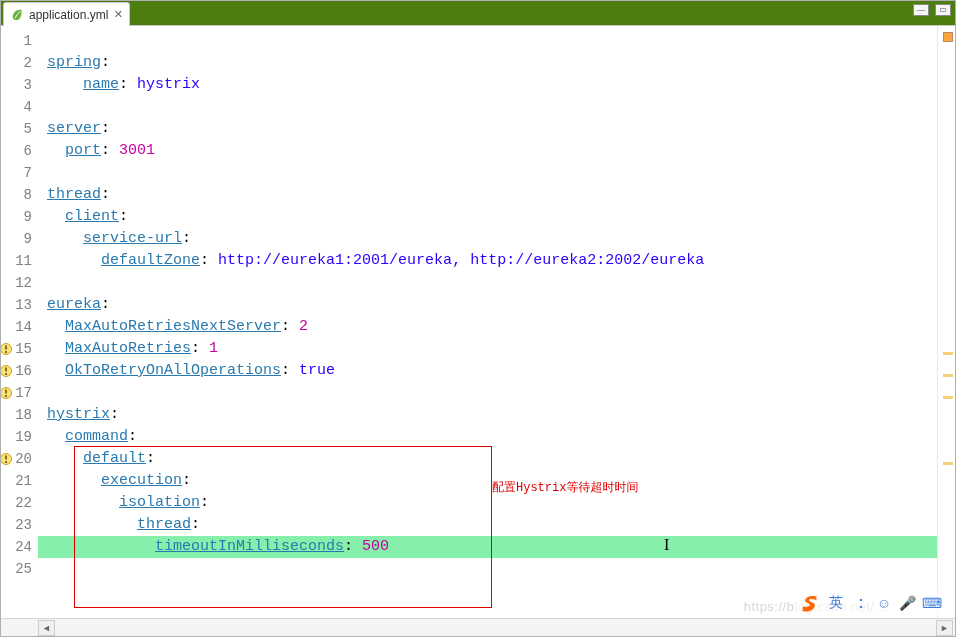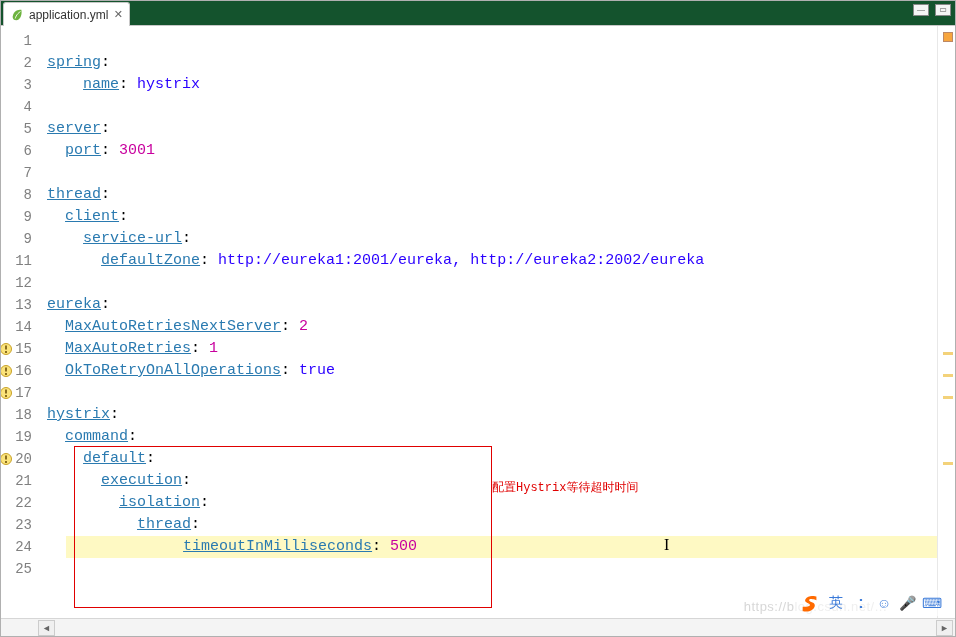--- a/index.html
+++ b/index.html
@@ -1,31 +1,31 @@
 <!DOCTYPE html>
 <html><head>
 <meta charset="utf-8">
 <style>
   * { box-sizing: border-box; }
   html, body { margin:0; padding:0; width:956px; height:637px; font-family: "Consolas", "Courier New", monospace; font-size:15px; background:#fff; overflow:hidden; }
   .frame { width:956px; height:637px; border:1px solid #b0b0b0; display:flex; flex-direction:column; position:relative; background:#fff;}
-  .tabbar { height:25px; background:#14532d; border-bottom:1px solid #c8c8c8; display:flex; align-items:flex-end; position:relative;}
+  .tabbar { height:25px; background:#4d7c0f; border-bottom:1px solid #c8c8c8; display:flex; align-items:flex-end; position:relative;}
   .tab { height:24px; background:#fff; border:1px solid #c8c8c8; border-bottom:none; border-top-left-radius:3px; border-top-right-radius:3px; display:flex; align-items:center; padding:0 6px 0 6px; gap:5px; margin-left:2px; position:relative; top:1px;}
   .tab-label { font-family: "Segoe UI", Tahoma, sans-serif; font-size:12px; color:#333;}
   .leaf-icon { width:14px; height:14px; }
   .close-x { width:10px; height:10px; display:flex; align-items:center; justify-content:center; color:#666; font-size:11px; font-family:sans-serif;}
   .win-controls { position:absolute; right:4px; top:3px; display:flex; gap:6px; align-items:center;}
   .win-btn { width:16px; height:12px; border:1px solid #888; background:#f5f5f5; font-size:8px; text-align:center; line-height:10px; font-family:sans-serif; color:#555;}
   .body { flex:1; display:flex; position:relative; overflow:hidden;}
   .gutter { width:37px; background:#fff; border-right:none; text-align:right; padding-top:4px;}
   .ln { height:22px; line-height:22px; color:#808080; font-size:14px; padding-right:6px; position:relative;}
   .ln .marker { position:absolute; left:-2px; top:3px; width:14px; height:14px;}
   .code { flex:1; padding-top:4px; position:relative; font-size:15px;}
   .line { height:22px; line-height:22px; white-space:pre; font-family:Consolas,"Courier New",monospace;}
-  .hl { background:#fef9c3;margin-left:28px;}
+  .hl { background:#86efac;}
   .key { color:#2a7ab0;text-decoration:underline;}
   .col { color:#000;}
   .str { color:#2a00ff;}
   .num { color:#c8009e;}
   .comma { color:#2a00ff;}
   .redbox { position:absolute; border:1px solid #e00000; left:36px; top:420px; width:418px; height:162px; pointer-events:none;}
   .annot { position:absolute; left:454px; top:453px; color:#e00000; font-family:Consolas,"Courier New",monospace; font-size:12px;}
   .caret { position:absolute; left:626px; top:510px; color:#000; font-family:serif; font-size:16px;}
   .right-strip { width:18px; background:#fff; border-left:1px solid #e8e8e8; position:relative;}
   .ov-sq { position:absolute; right:2px; top:6px; width:10px; height:10px; background:#f7a63e; border:1px solid #b86; }

